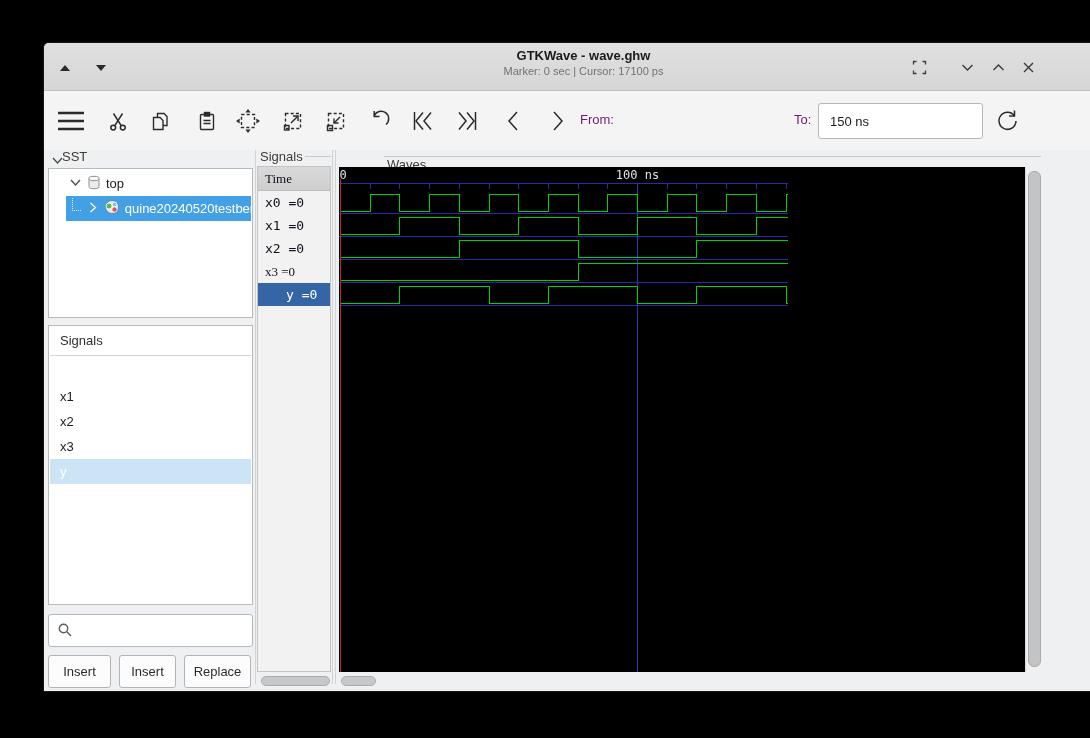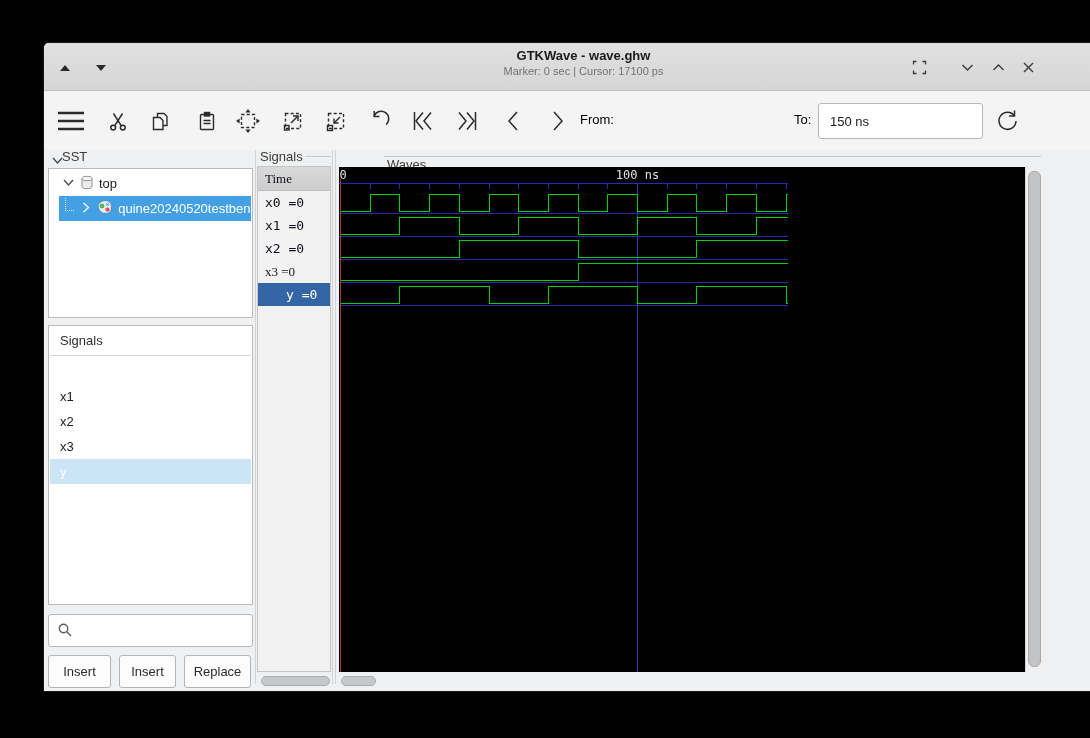--- a/index.html
+++ b/index.html
@@ -17,29 +17,29 @@
           border-top:6px solid #2a2a2a;margin:2px auto;}
   #title-texts{position:absolute;left:0;top:4px;width:100%;text-align:center;}
   #win-title{font-size:13px;font-weight:600;color:#1b1b1b;line-height:17px;}
   #win-subtitle{font-size:11px;color:#6f7276;line-height:15px;}
   .tb-ico{position:absolute;top:17px;width:15px;height:15px;}
   .tb-ico svg{display:block;}
   
   #toolbar{position:absolute;left:0;top:48px;width:100%;height:59px;background:#f4f4f4;}
   .tool{position:absolute;top:0;height:59px;width:30px;display:flex;align-items:center;justify-content:center;}
   .tool svg{display:block;}
-  .tb-label{position:absolute;top:21px;font-size:13px;color:#000000;}
+  .tb-label{position:absolute;top:21px;font-size:13px;color:#701a75;}
   .tb-input{position:absolute;top:12px;height:34px;background:#fff;border:1px solid #b4b8bc;border-radius:3px;
             font-family:"Liberation Sans",sans-serif;font-size:13px;color:#1a1a1a;padding:0 0 0 11px;outline:none;}
   
   .frame-label{position:absolute;font-size:13px;color:#3c3c3c;}
   .frame-line{position:absolute;height:1px;background:#c9c9c9;}
   .panel-box{position:absolute;background:#fff;border:1px solid #b9babc;box-sizing:border-box;}
   
-  .tree-row{position:absolute;left:10px;right:1px;height:25px;display:flex;align-items:center;font-size:13px;color:#1c1c1c;}
+  .tree-row{position:absolute;left:17px;right:1px;height:25px;display:flex;align-items:center;font-size:13px;color:#1c1c1c;}
   .tree-row.selected{background:#43a0e4;color:#fff;}
   .chev{display:inline-block;margin:0 4px;}
   .dotline{width:9px;height:12px;border-left:1px dotted #d9ecfa;border-bottom:1px dotted #d9ecfa;margin:-8px 2px 0 6px;}
   .tree-ico{margin:0 5px 0 2px;}
   
   .list-header{position:absolute;left:1px;right:1px;top:1px;height:28px;line-height:28px;padding-left:10px;
                font-size:13px;color:#2e2e2e;border-bottom:1px solid #d6d6d6;background:#fff;}
   .list-row{position:absolute;left:1px;right:1px;height:25px;line-height:25px;padding-left:10px;font-size:13px;color:#1c1c1c;}
   .list-row.selected{background:#cbe4f6;color:#fff;}
   

